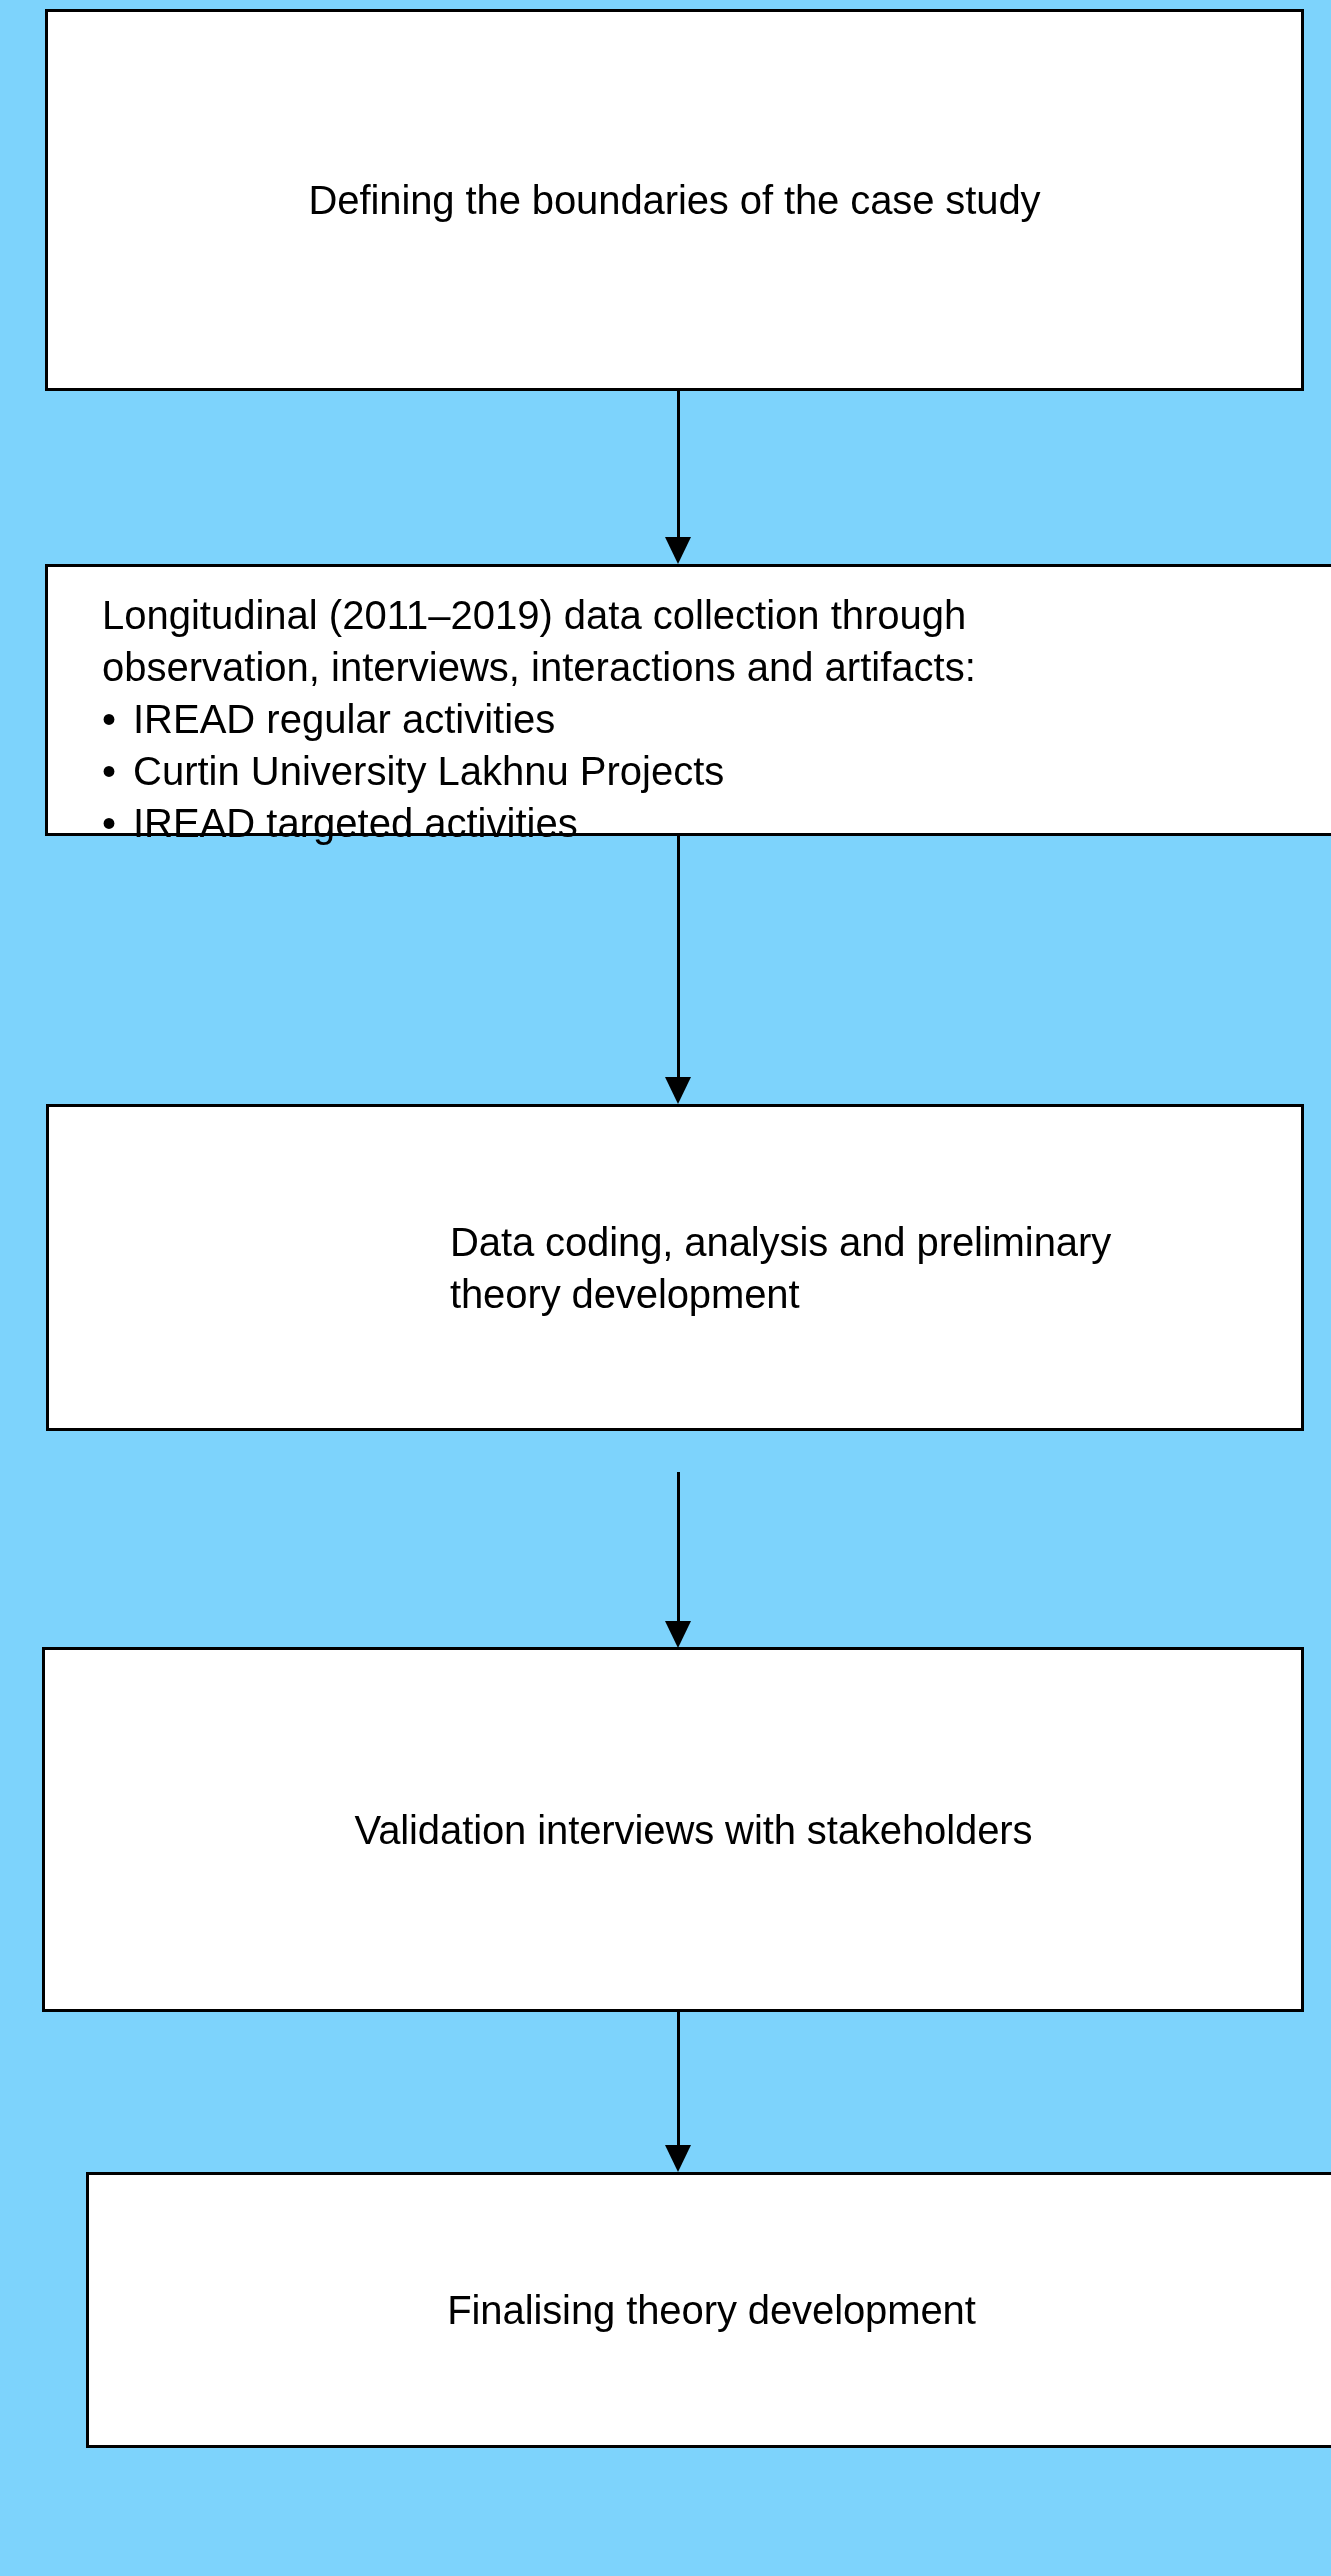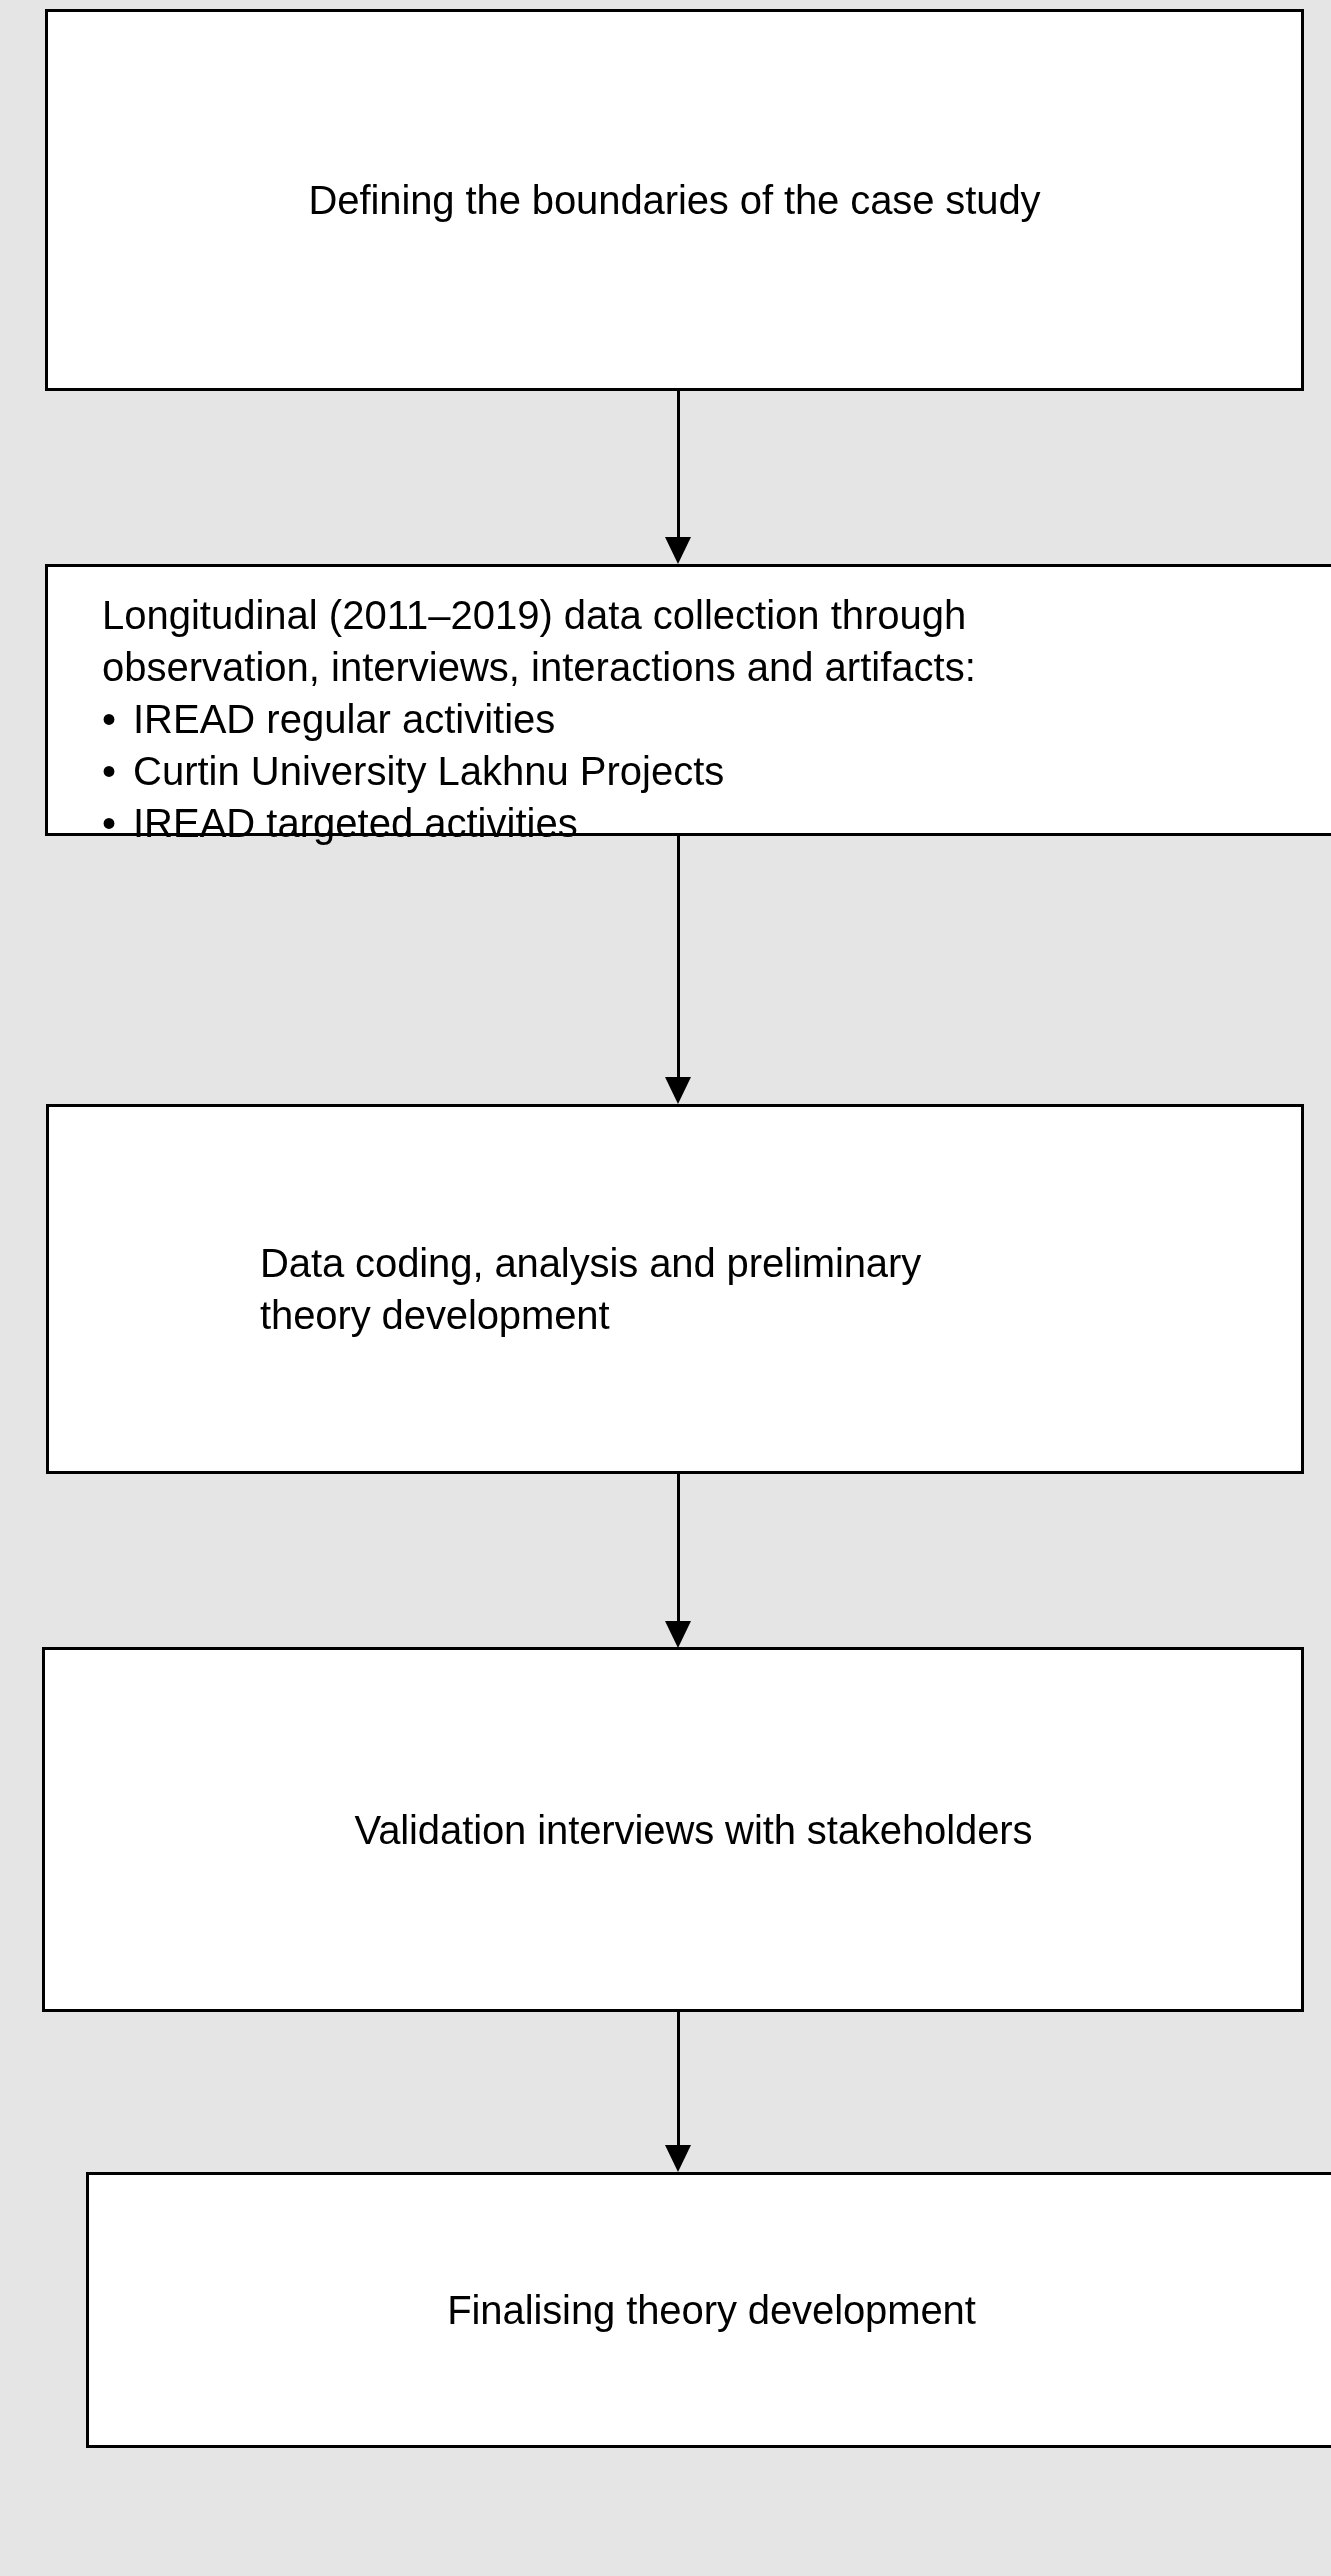--- a/index.html
+++ b/index.html
@@ -9,21 +9,21 @@
     background: #ffffff;
   }
   body {
     font-family: "Liberation Sans", sans-serif;
     -webkit-font-smoothing: antialiased;
   }
   #flowchart-canvas {
     position: relative;
     width: 1331px;
     height: 2576px;
-    background: #e5e5e5;
+    background: #7dd3fc;
     overflow: hidden;
   }
 
   
   .node {
     position: absolute;
     box-sizing: border-box;
     background: #ffffff;
     border: 3.2px solid #000000;
     display: flex;
@@ -43,21 +43,21 @@
   }
   .node.left-indent {
     justify-content: flex-start;
   }
 
   
   #node-1 { left: 45px;  top: 9px;   width: 1259px; height: 382px; }
   
   #node-2 { left: 45px;  top: 564px;  width: 1321px; height: 272px; padding: 22px 0 0 54px; }
   
-  #node-3 { left: 46px;  top: 1104px; width: 1258px; height: 370px; }
+  #node-3 { left: 46px;  top: 1104px; width: 1258px; height: 327px; align-items: center; }
   
   #node-4 { left: 42px;  top: 1647px; width: 1262px; height: 365px; padding-left: 41px; }
   
   #node-5 { left: 54px;  top: 2172px; width: 1251px; height: 276px; margin-left: 32px; }
 
   
   #node-3 .node-text { text-align: left; padding-left: 211px; }
   
   #node-5 .node-text { text-align: center; }
   

